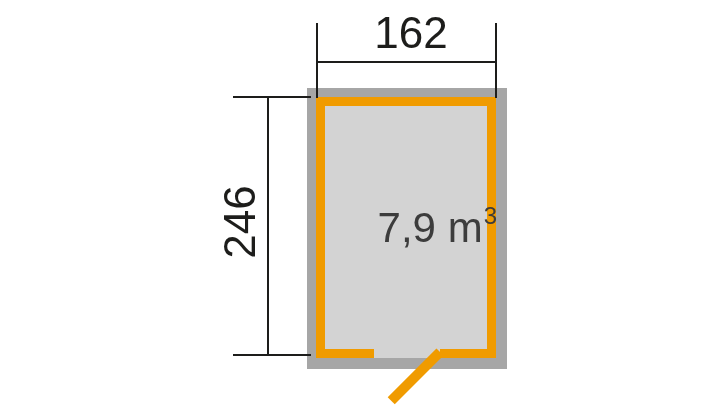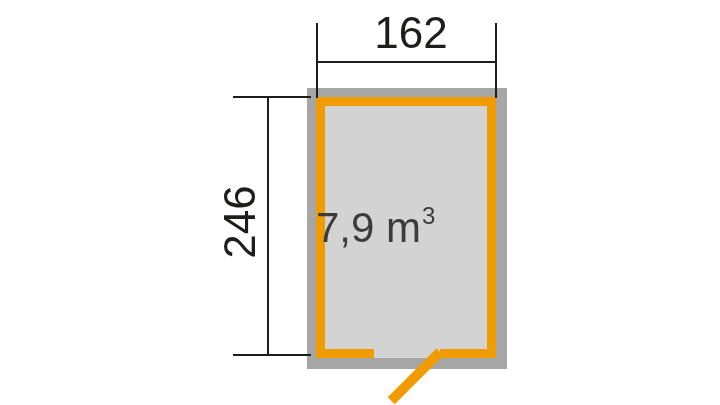--- a/index.html
+++ b/index.html
@@ -44,21 +44,21 @@
     transform-origin: 0 50%;
     transform: rotate(135deg);
   }
   
   .volume {
     position: absolute;
     left: 316px; top: 200px;
     width: 180px; height: 56px;
     display: flex;
     align-items: center;
-    justify-content: flex-start;
+    justify-content: flex-end;
     font-size: 42px;
     color: #3c3c3c;
     white-space: pre;
   }
   .volume sup {
     font-size: 24px;
     line-height: 0;
     position: relative;
     top: -12px;
     left: 1px;

